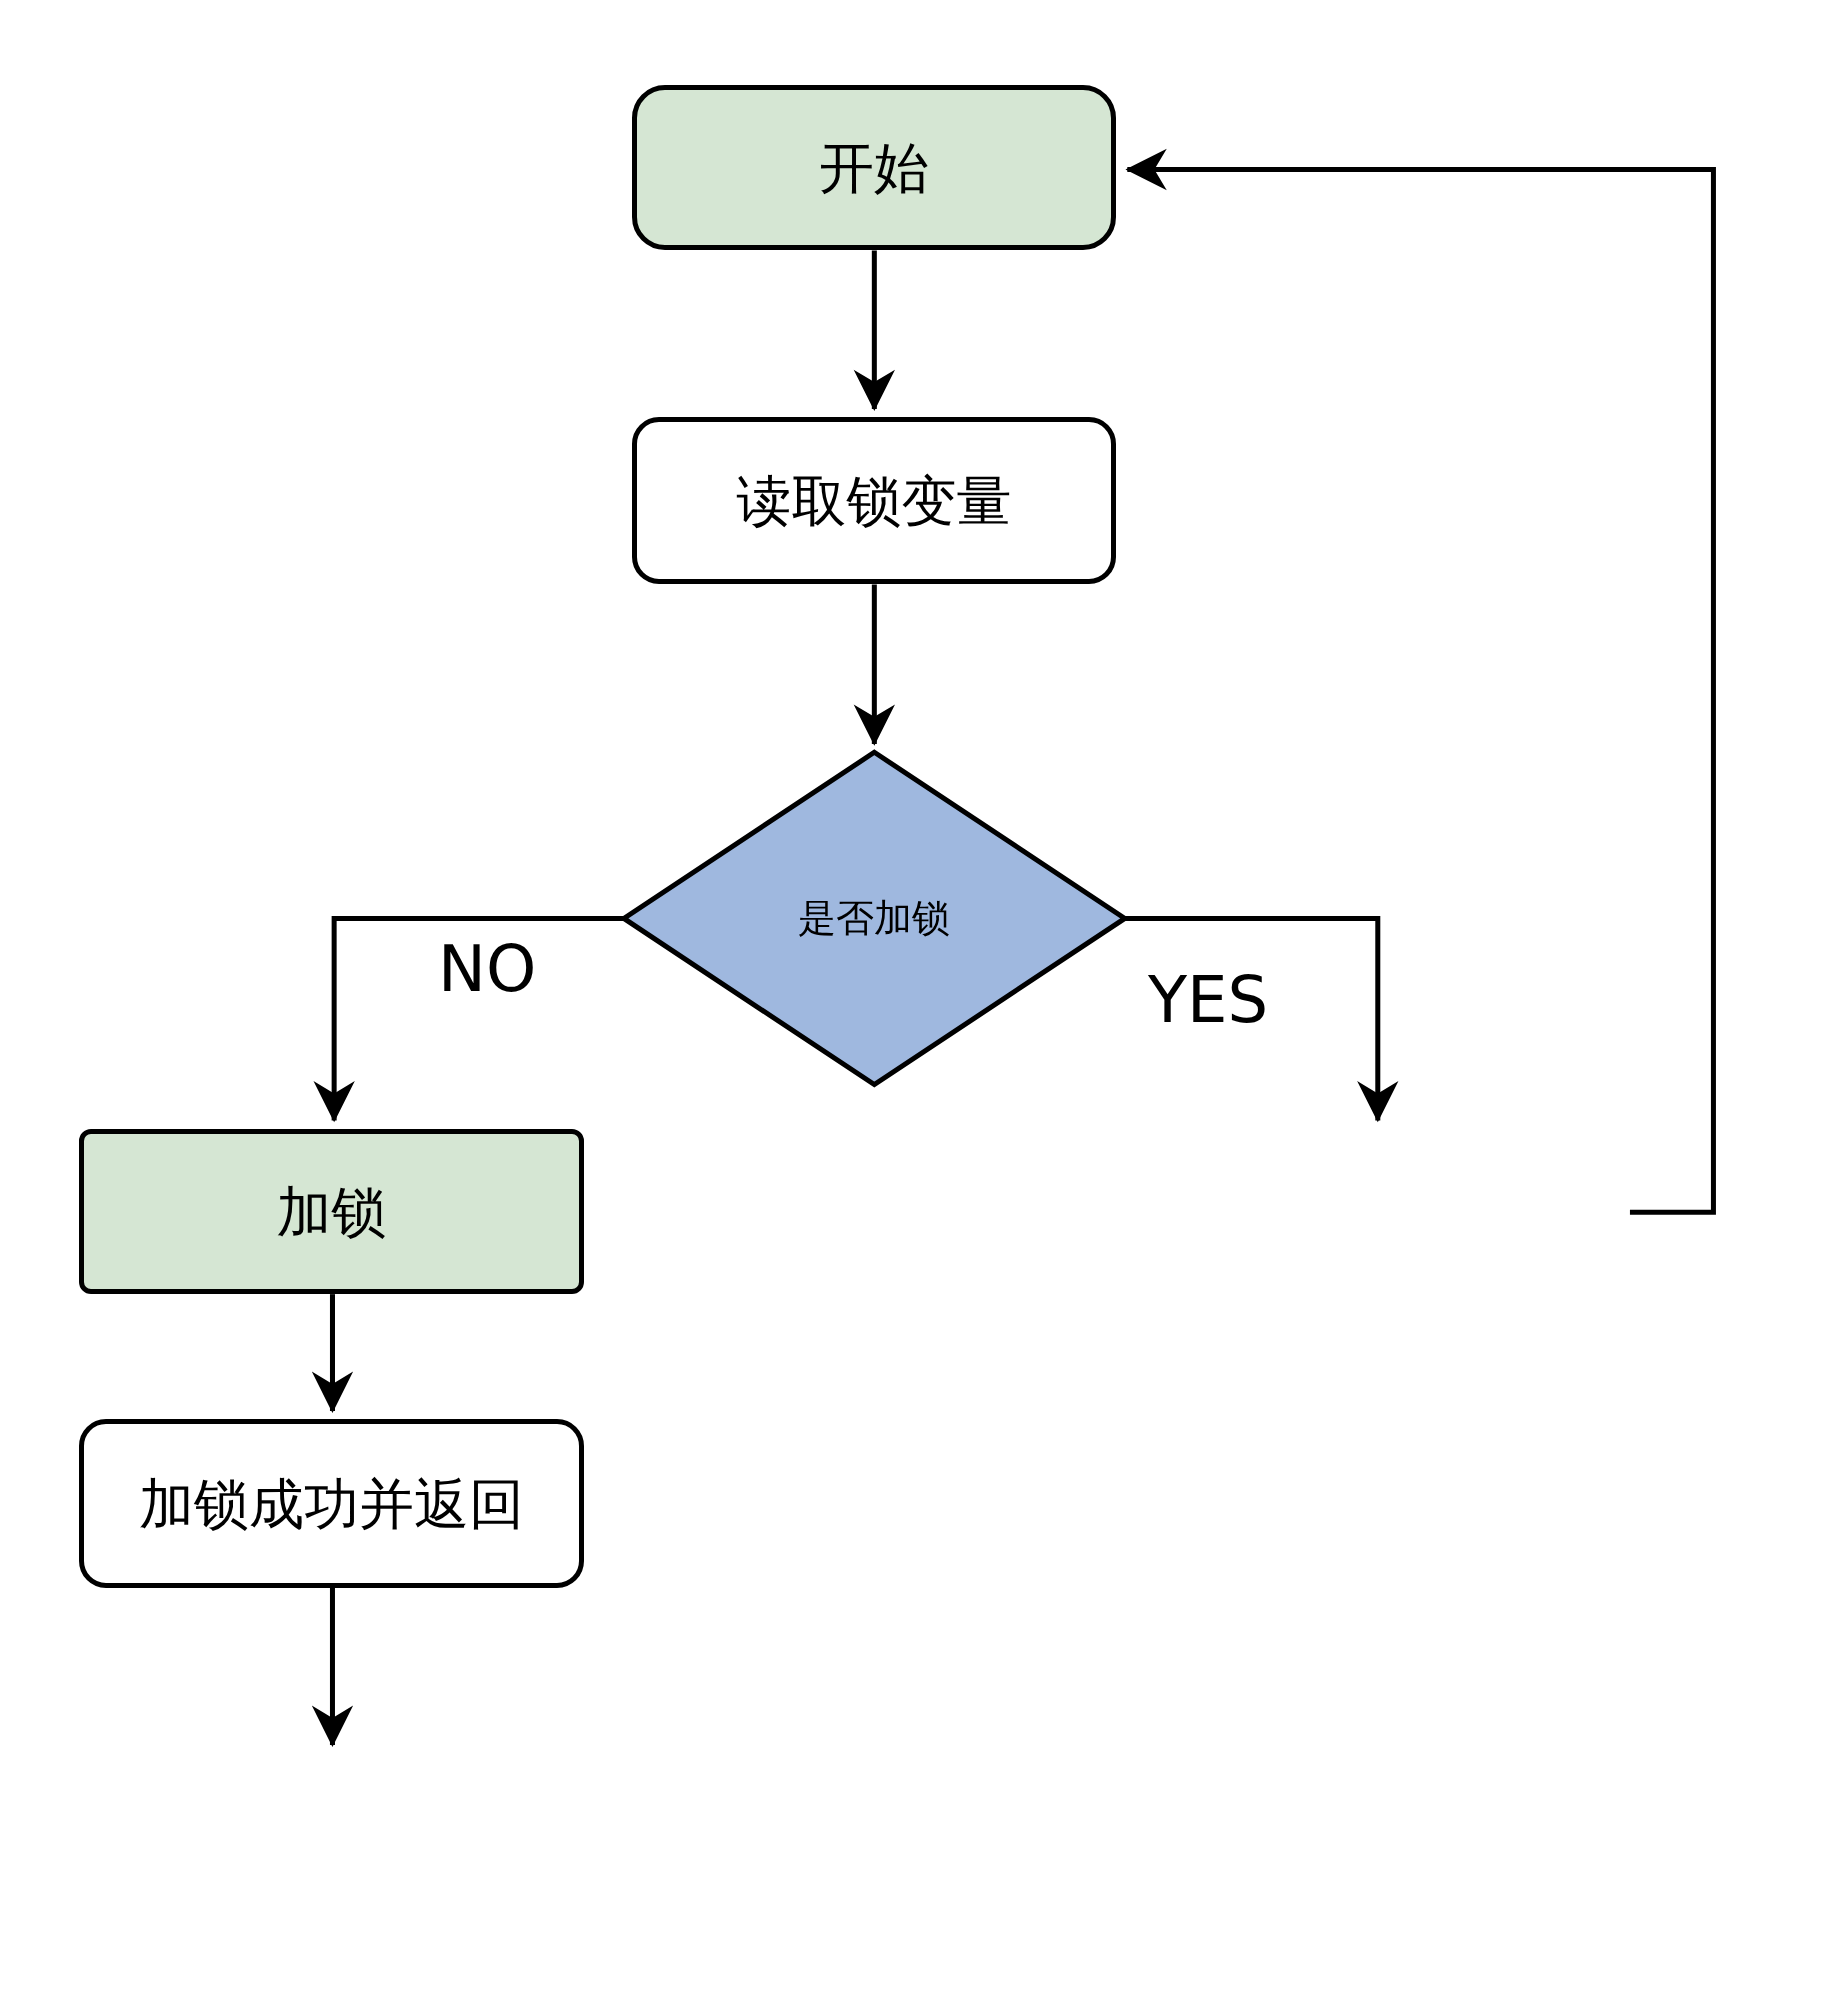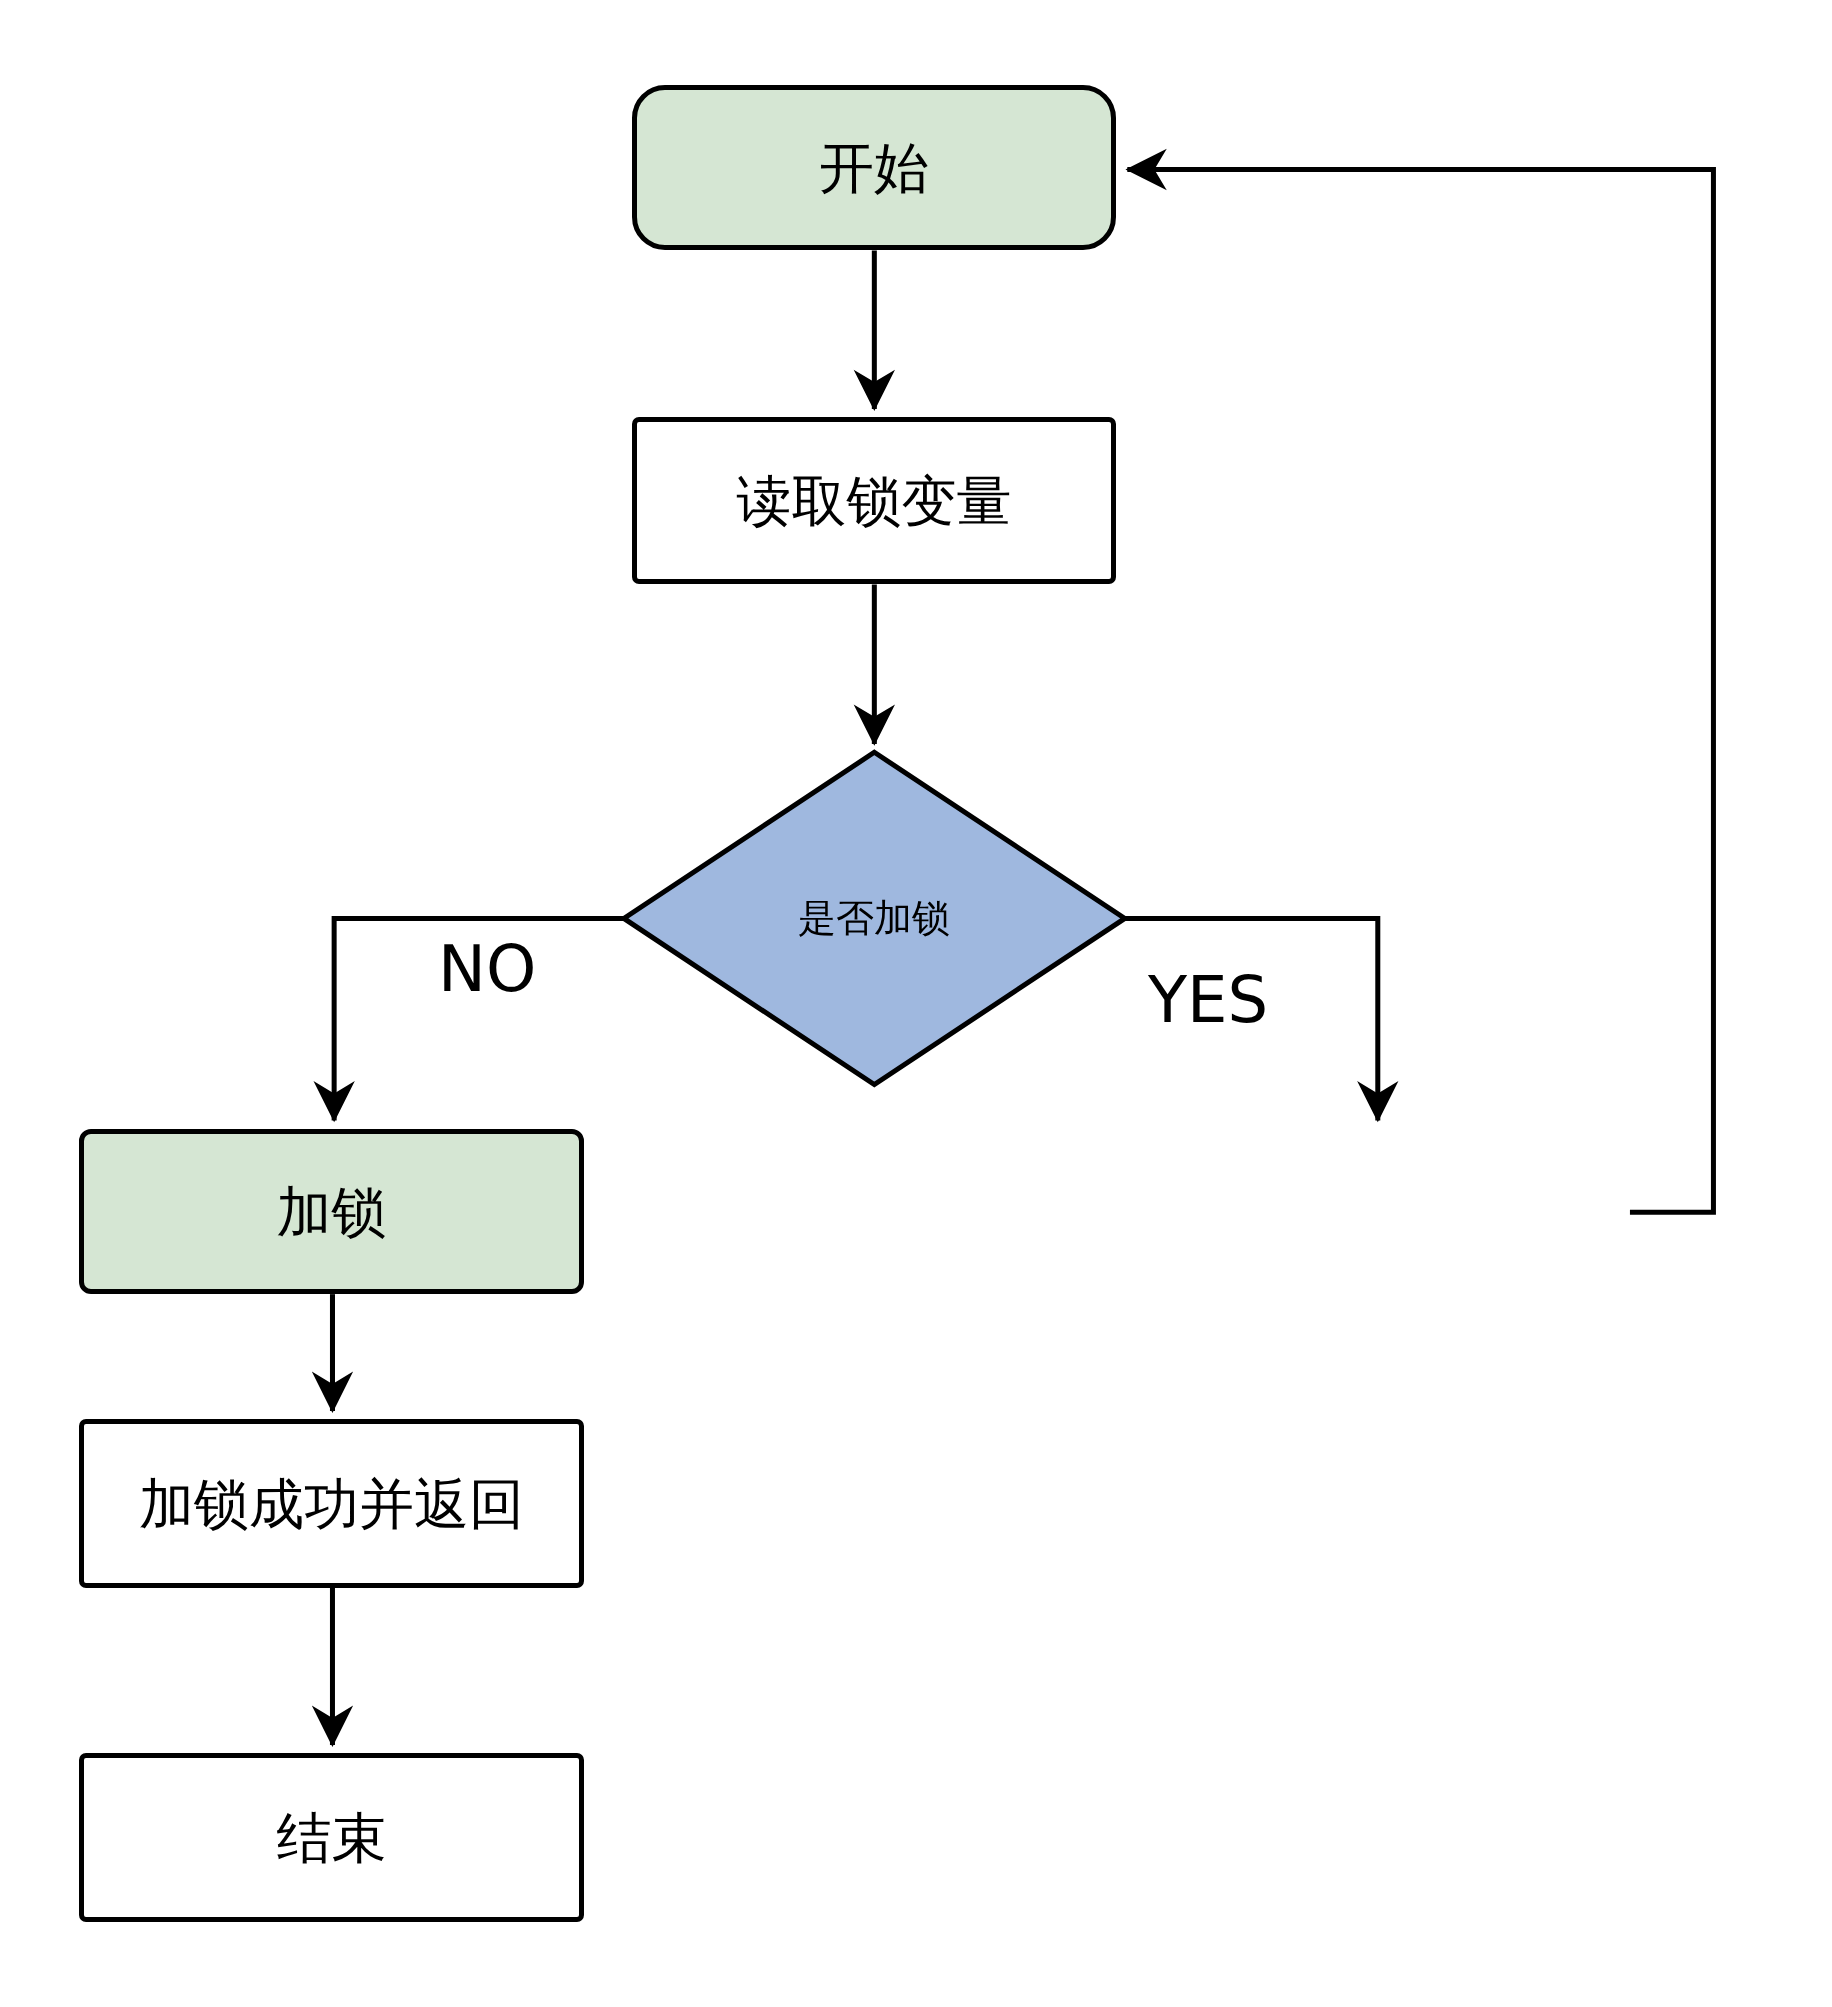--- a/index.html
+++ b/index.html
@@ -29,21 +29,21 @@
     line-height: 1.2;
     text-align: center;
     white-space: nowrap;
   }
   .terminal {               
     background: var(--terminal-fill, #d5e6d3);
     border-radius: 33px;
   }
   .process {                
     background: var(--process-fill, #ffffff);
-    border-radius: 7px;
+    border-radius: 27px;
   }
   .action {                 
     background: var(--terminal-fill, #d5e6d3);
     border-radius: 12px;
   }
   .diamond-label {
     position: absolute;
     display: flex;
     align-items: center;
     justify-content: center;
@@ -104,22 +104,19 @@
 
   <div class="node action" style="left:79px; top:1129px; width:505px; height:165px;">
     <span>加锁</span>
   </div>
 
 
   <div class="node process" style="left:79px; top:1419px; width:505px; height:169px;">
     <span>加锁成功并返回</span>
   </div>
 
-  <div class="node process" style="left:79px; top:1753px; width:505px; height:169px;">
-    <span>结束</span>
-  </div>
 
   <div class="edge-label" style="left:438px; top:937px;">NO</div>
 
   <div class="edge-label" style="left:1148px; top:968px;">YES</div>
 
 </div>
 
 
 </body></html>

